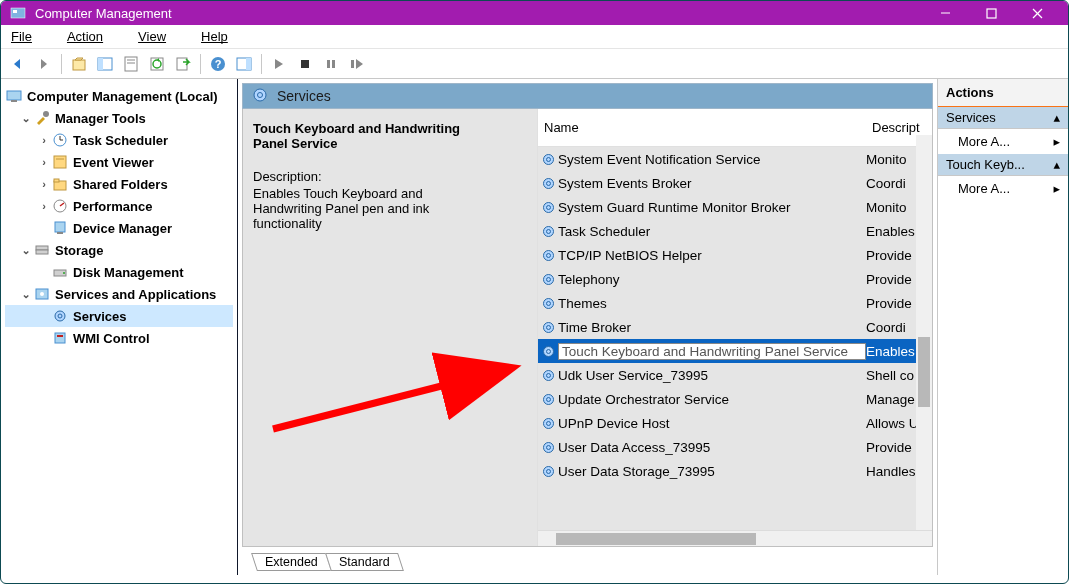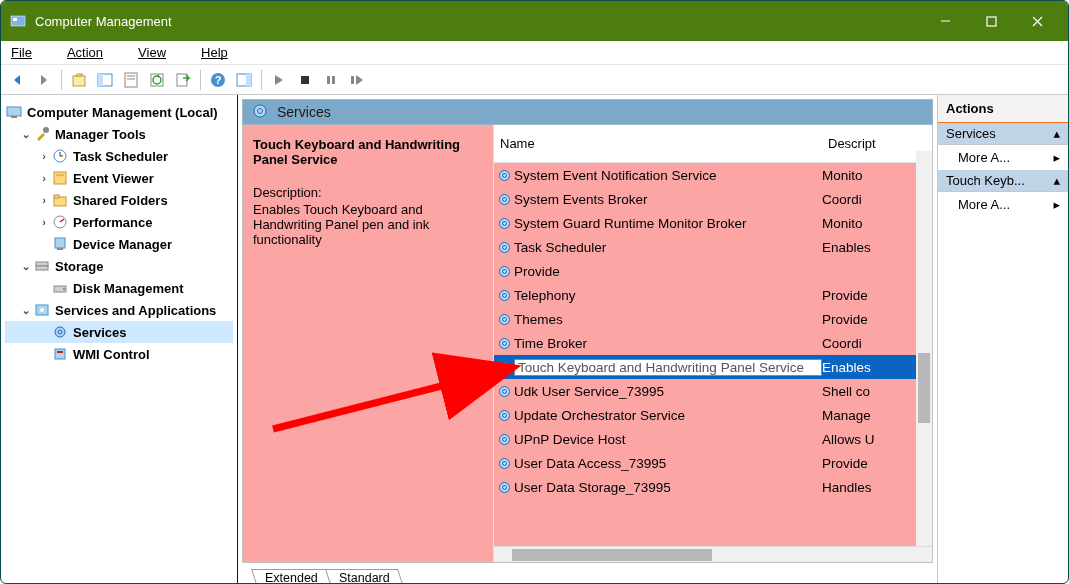--- a/index.html
+++ b/index.html
@@ -1,19 +1,19 @@
 <!DOCTYPE html>
 <html><head>
 <meta charset="utf-8">
 <style>
 * { box-sizing: border-box; margin: 0; padding: 0; font-family: "Segoe UI", Tahoma, sans-serif; }
 body { width: 1069px; height: 584px; background: #fff; overflow: hidden; border: 1px solid #0d4a52; border-radius: 6px; position: relative; }
 
 
-.titlebar { height: 40px; background: #4d7c0f; color: #fff; display: flex; align-items: center; padding: 0 8px; }
+.titlebar { height: 24px; background: #a21caf; color: #fff; display: flex; align-items: center; padding: 0 8px; }
 .titlebar .app-icon { width: 18px; height: 18px; margin-right: 8px; display:flex; align-items:center; justify-content:center;}
 .titlebar .title { font-size: 13px; flex: 1; }
 .titlebar .win-btns { display: flex; gap: 0; }
 .titlebar .win-btn { width: 46px; height: 32px; display: flex; align-items: center; justify-content: center; font-size: 13px; color:#fff;}
 .titlebar .win-btn svg { stroke:#fff; fill:none; }
 
 
 .menubar { height: 24px; display: flex; align-items: center; padding: 0 10px; font-size: 13px; border-bottom: 1px solid #e5e5e5; gap: 17px; }
 .menubar .menu-item { margin-right: 18px; }
 .menubar .menu-item span { text-decoration: underline; text-decoration-skip-ink: none; }
@@ -33,21 +33,21 @@
 .tree-icon { width: 18px; height: 18px; margin-right: 4px; display:flex; align-items:center; justify-content:center;}
 .tree-row.selected { background: #cde8ff; }
 .indent-0 { padding-left: 0; }
 .indent-1 { padding-left: 14px; }
 .indent-2 { padding-left: 32px; }
 
 
 .center-pane { flex: 1; display: flex; flex-direction: column; padding: 4px; }
 .services-header { background: #7ca8c9; height: 26px; display: flex; align-items: center; padding: 0 8px; font-size: 14px; color:#1a1a1a; border:1px solid #9fb6c9;}
 .services-header .gear { margin-right: 8px; }
-.detail-wrap { flex: 1; display: flex; border: 1px solid #c0c0c0; border-top: none; overflow: hidden; position: relative; background:#fca5a5;}
+.detail-wrap { flex: 1; display: flex; border: 1px solid #c0c0c0; border-top: none; overflow: hidden; position: relative; background:#e5e5e5;gap:44px;}
 .detail-left { width: 250px; padding: 12px 10px; font-size: 13px; }
 .detail-left .svc-name { font-weight: bold; margin-bottom: 18px; }
 .detail-left .desc-label { margin-bottom: 2px; }
 .list-area { flex: 1; display: flex; flex-direction: column; border-left: 1px solid #e0e0e0; overflow: hidden; position:relative;}
 .list-header { display: flex; height: 38px; border-bottom: 1px solid #e0e0e0; font-size: 13px; background:#fff;}
 .col-name { width: 328px; padding-left: 6px; display:flex; align-items:center;}
 .col-desc { flex: 1; padding-left: 6px; display:flex; align-items:center;}
 .list-body { flex: 1; overflow: hidden; font-size: 13.5px; position:relative;}
 .svc-row { display: flex; height: 24px; align-items: center; }
 .svc-row .svc-icon { width: 20px; display:flex; justify-content:center;}
@@ -382,20 +382,21 @@
               <span class="svc-name-cell">Task Scheduler</span>
               <span class="svc-desc-cell">Enables</span>
             </div>
             <div class="svc-row">
               <span class="svc-icon">
                 <svg class="gear-svg" width="15" height="15">
                   <circle cx="7.5" cy="7.5" r="5"></circle>
                   <circle cx="7.5" cy="7.5" r="2" fill="#fff"></circle>
                 </svg>
               </span>
+              <span class="svc-name-cell">TCP/IP NetBIOS Helper</span>
               <span class="svc-desc-cell">Provide</span>
             </div>
             <div class="svc-row">
               <span class="svc-icon">
                 <svg class="gear-svg" width="15" height="15">
                   <circle cx="7.5" cy="7.5" r="5"></circle>
                   <circle cx="7.5" cy="7.5" r="2" fill="#fff"></circle>
                 </svg>
               </span>
               <span class="svc-name-cell">Telephony</span>

